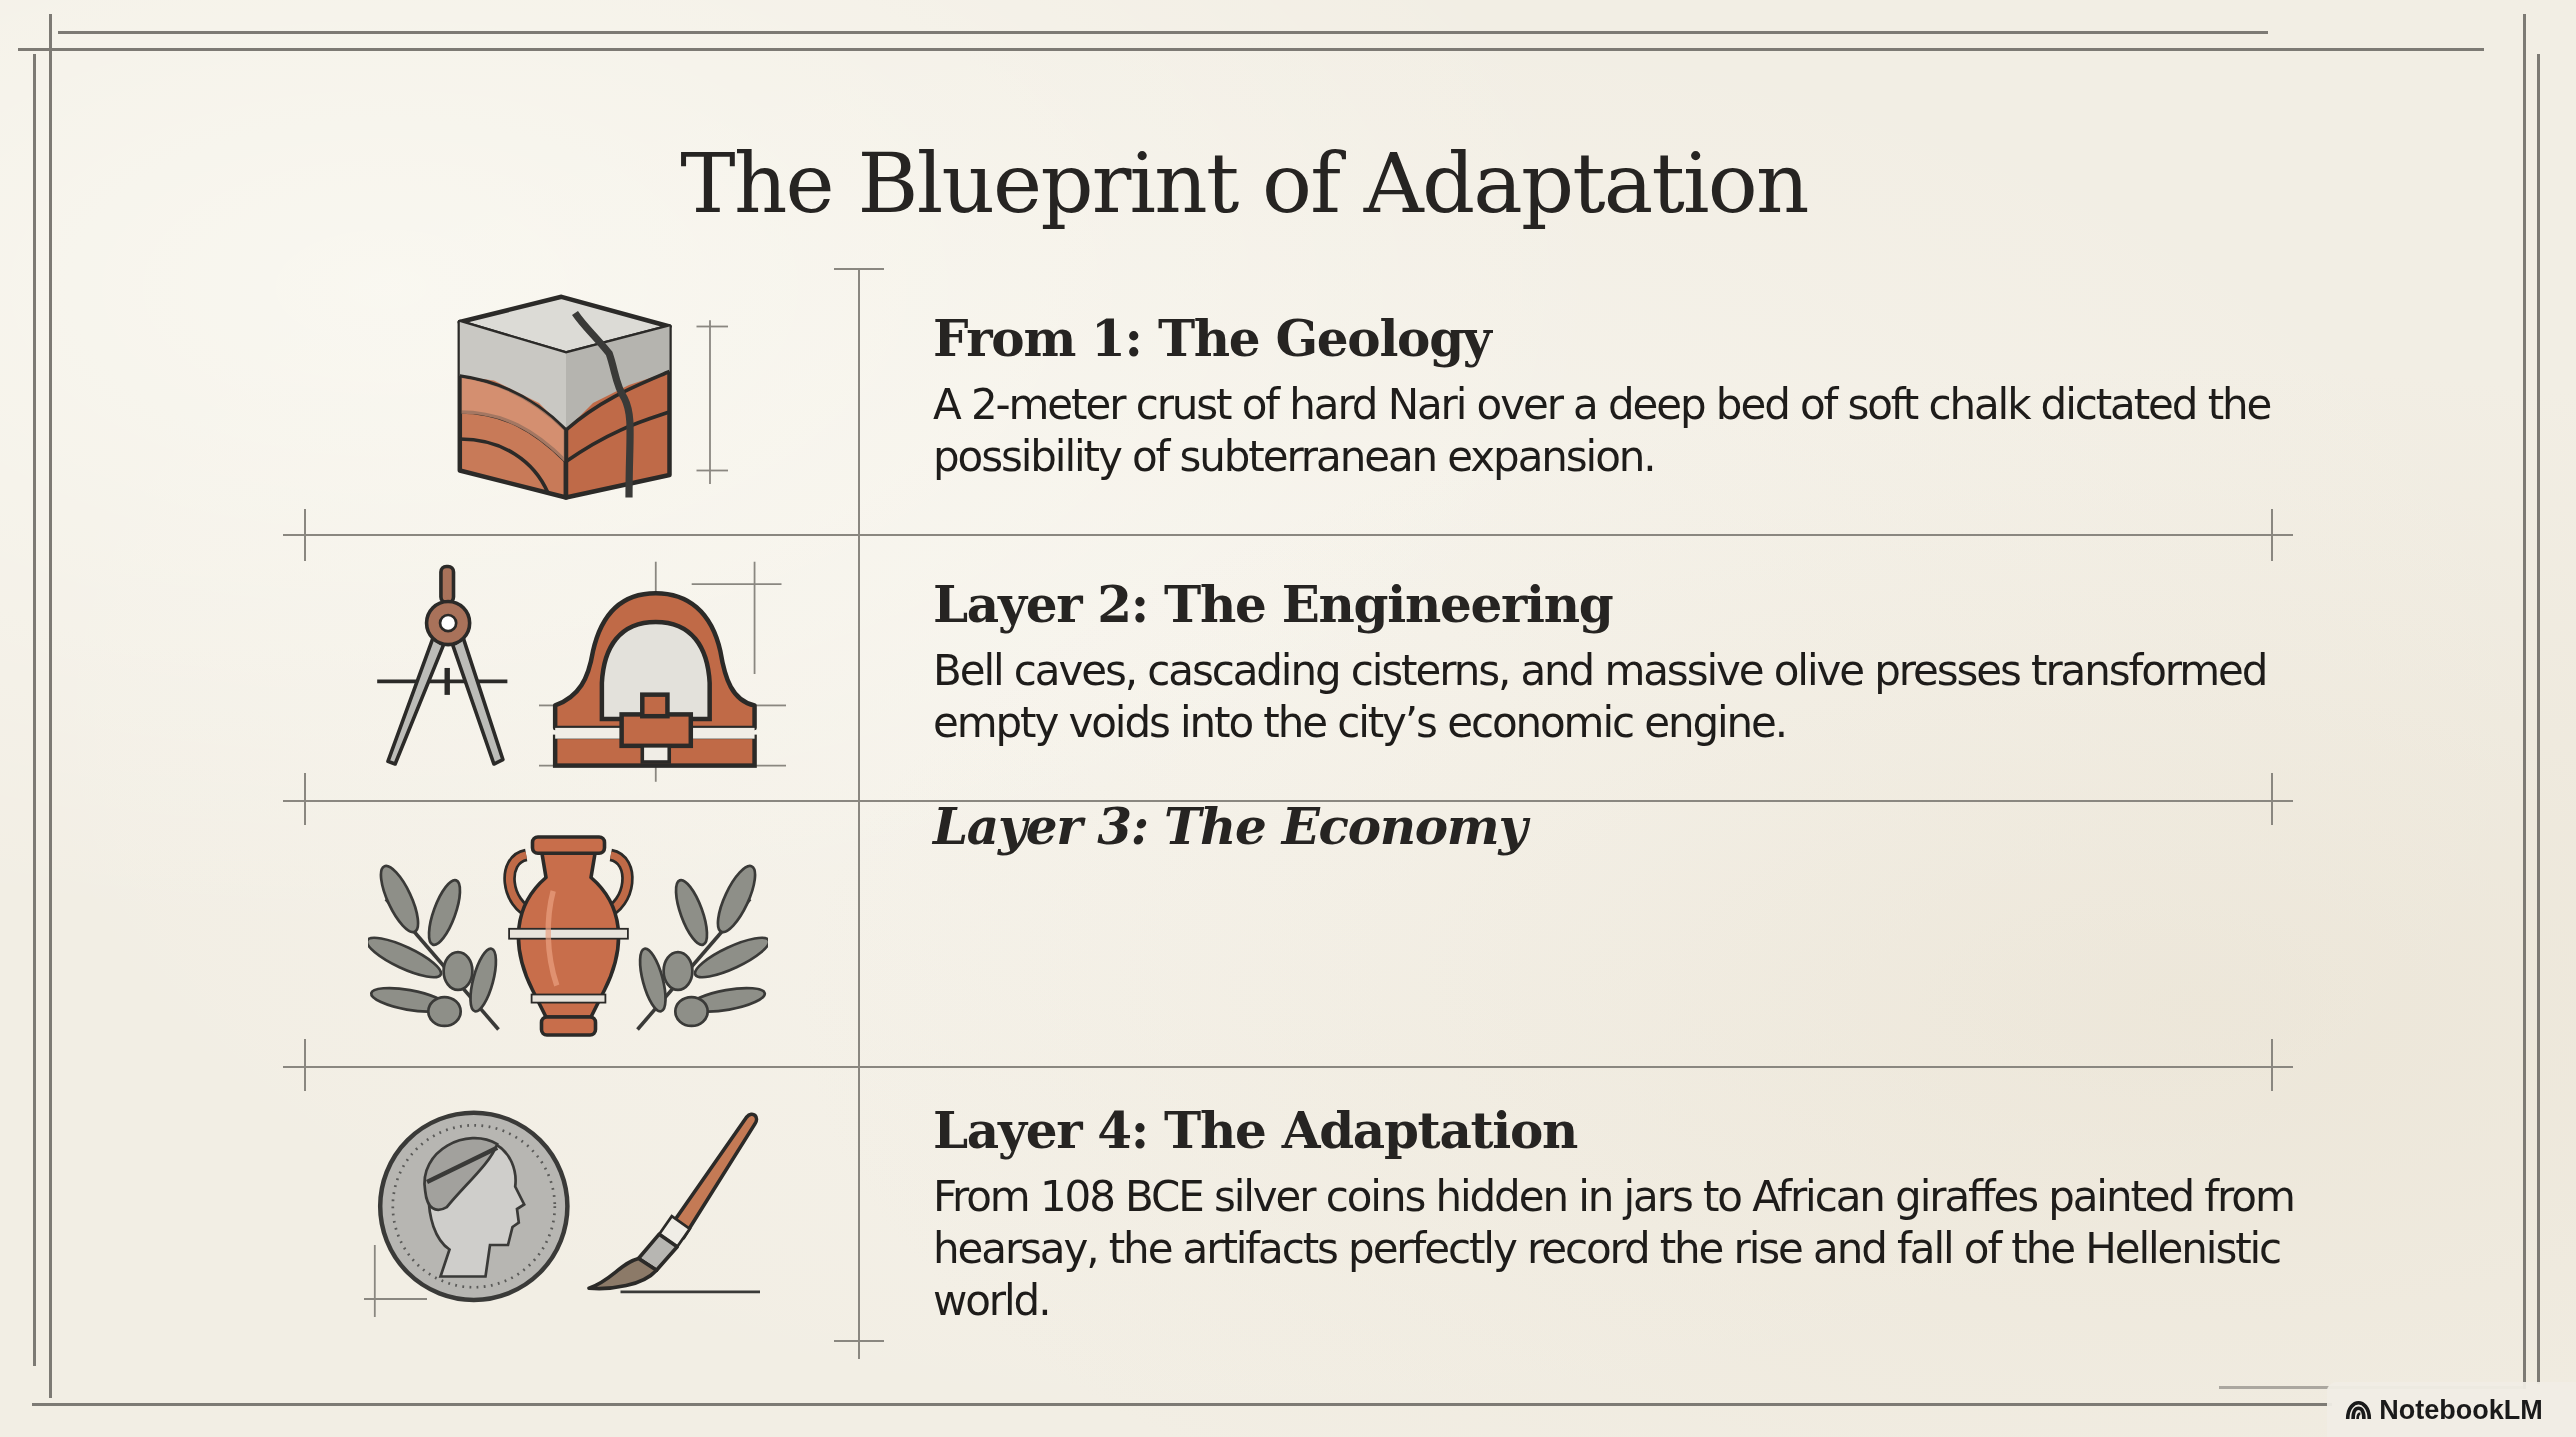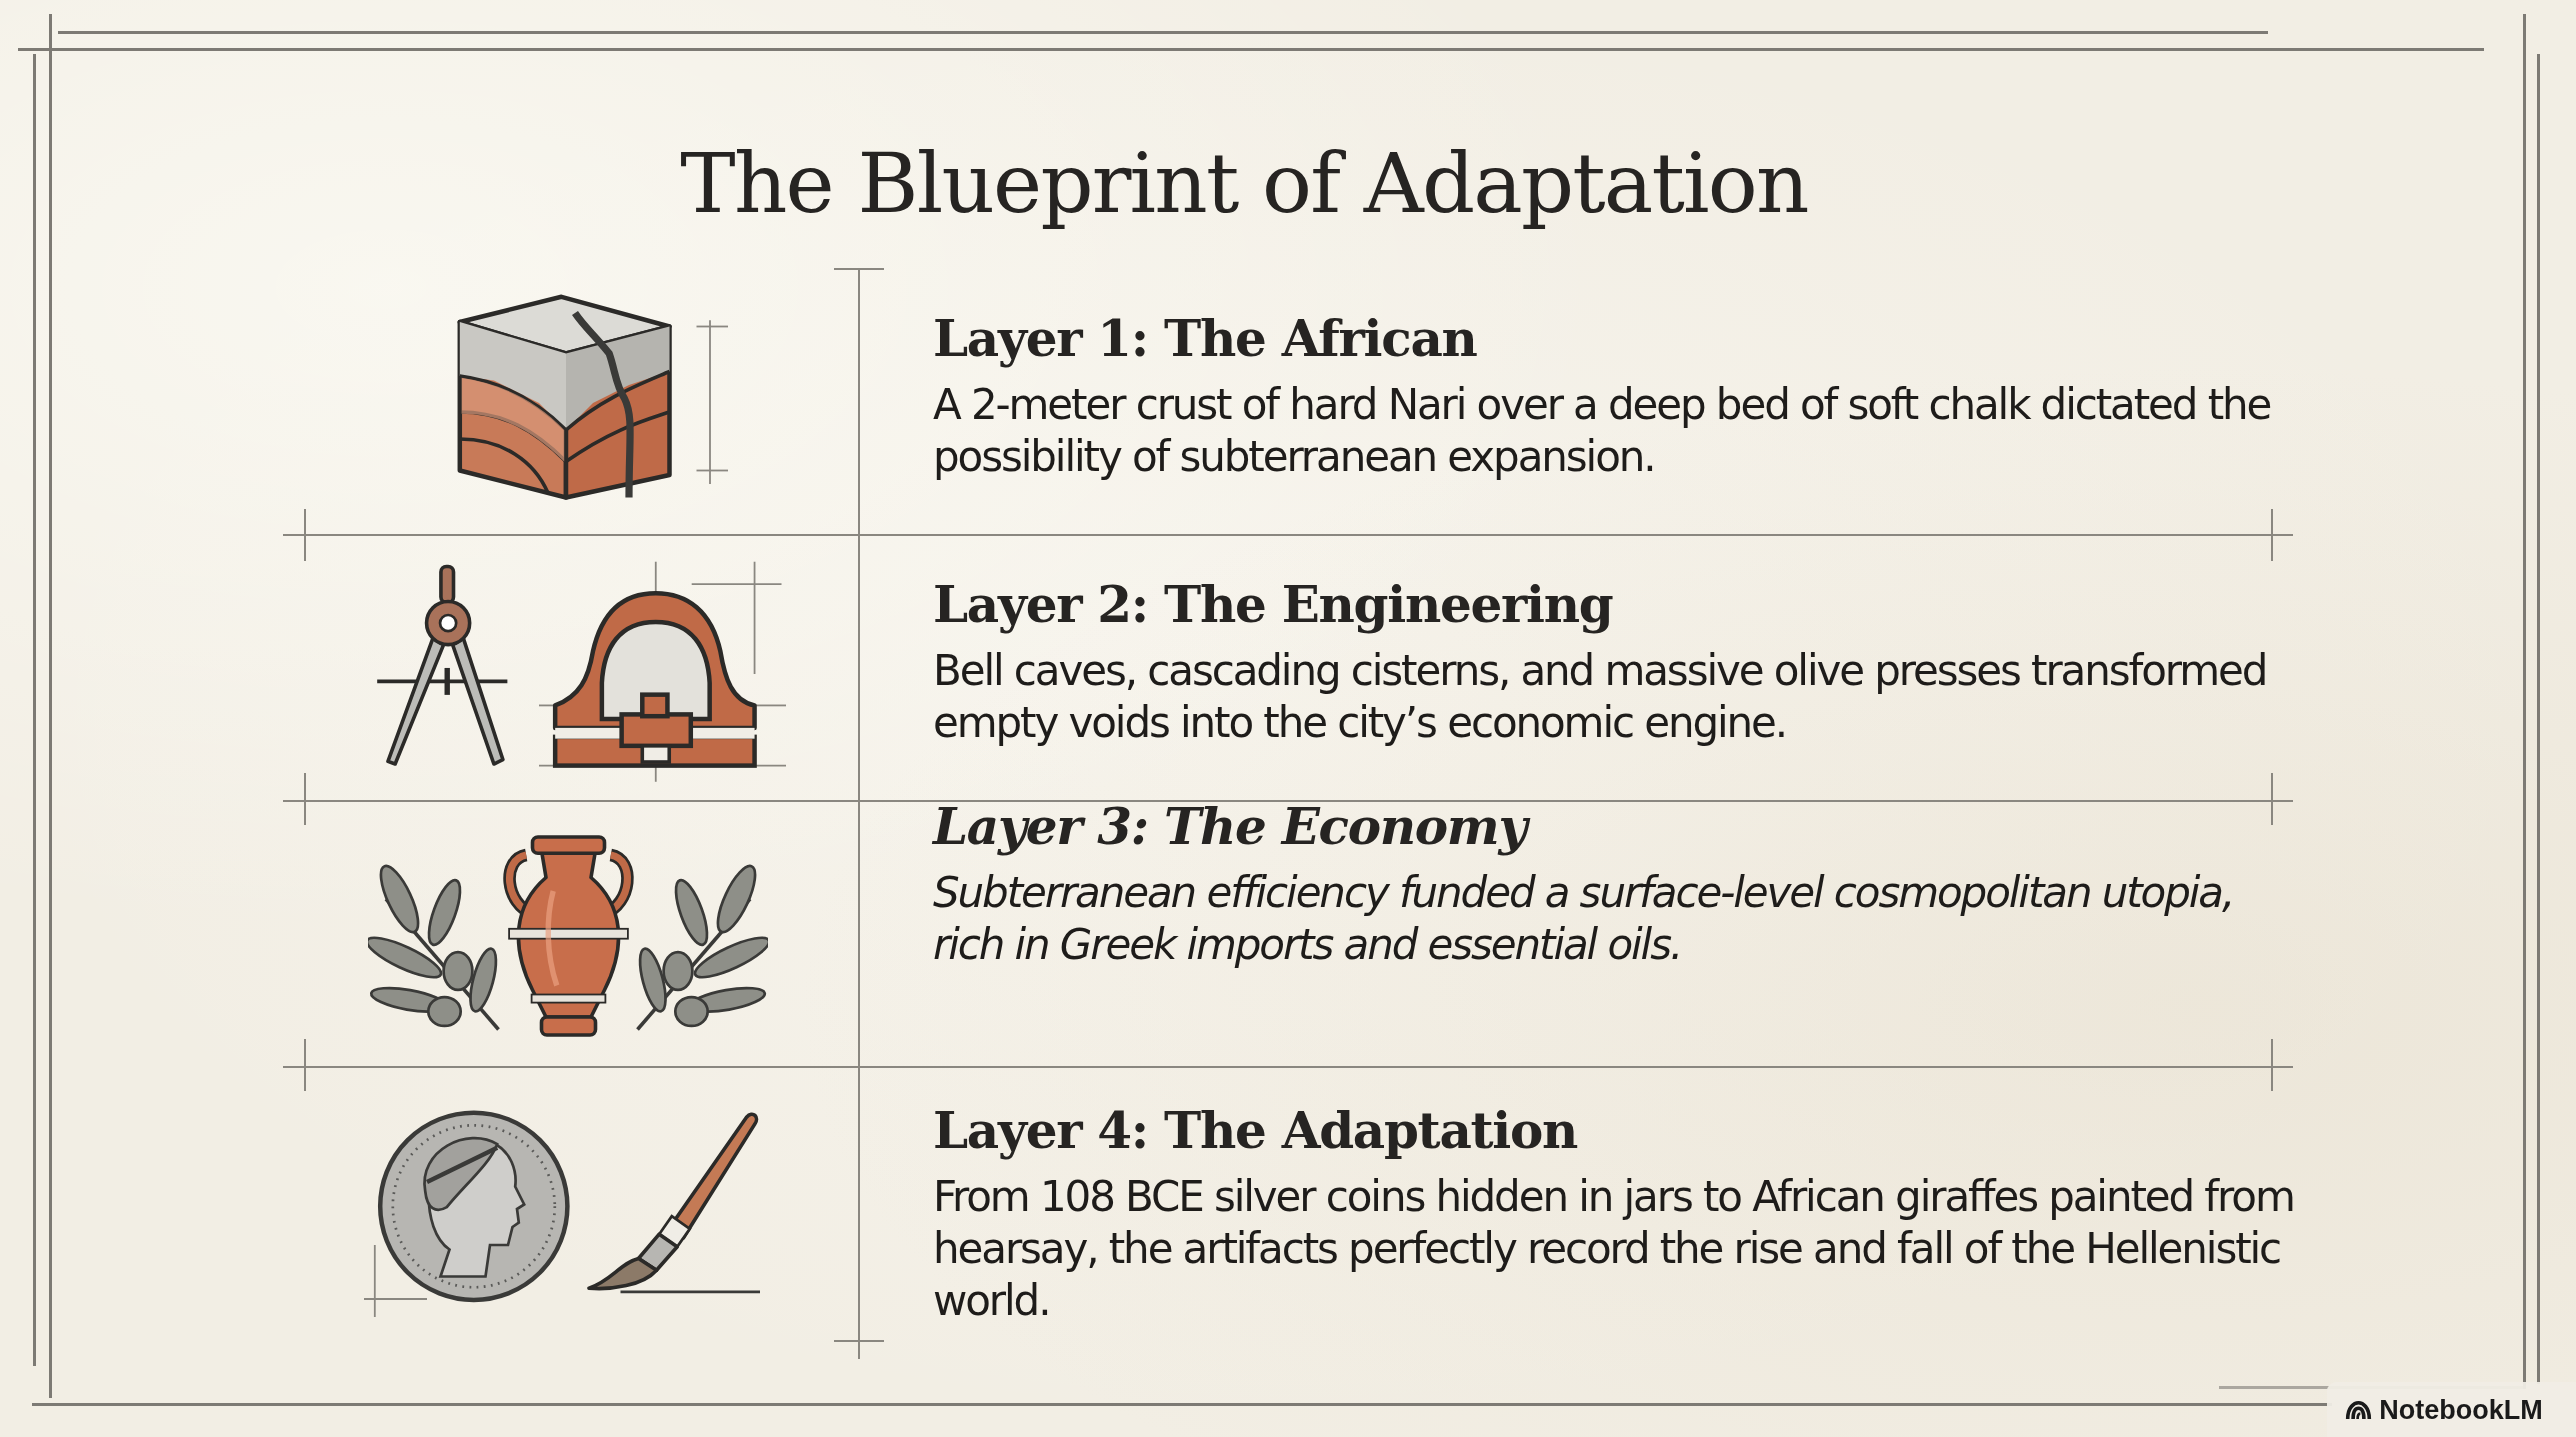--- a/index.html
+++ b/index.html
@@ -100,21 +100,21 @@
 
     <path d="M14,142 C60,142 95,162 128,195 L128,160 C95,125 55,108 14,102 Z" fill="#d8997b" opacity="0.7"></path>
 
     <path d="M140,30 C150,45 162,55 178,75 C185,95 185,110 195,125 C205,145 200,170 200,235" fill="none" stroke="#3a3a38" stroke-width="8"></path>
 
     <line x1="290" y1="38" x2="290" y2="220" stroke="#8a8780" stroke-width="2"></line>
     <line x1="275" y1="45" x2="310" y2="45" stroke="#8a8780" stroke-width="2"></line>
     <line x1="275" y1="205" x2="310" y2="205" stroke="#8a8780" stroke-width="2"></line>
   </svg>
   <div class="row-text" style="top:311px;">
-    <h2 class="row-heading">Layer 1: The African</h2>
+    <h2 class="row-heading">From 1: The Geology</h2>
     <p class="row-body">A 2-meter crust of hard Nari over a deep bed of soft chalk dictated the possibility of subterranean expansion.</p>
   </div>
 </section>
 
 <section>
   <svg class="icon" style="left:377px; top:562px;" width="153" height="211" viewBox="0 0 170 235">
     <line x1="0" y1="133" x2="145" y2="133" stroke="#2b2a28" stroke-width="4"></line>
     <line x1="78" y1="118" x2="78" y2="148" stroke="#2b2a28" stroke-width="6"></line>
     <rect x="71" y="5" width="14" height="40" rx="6" fill="#a9725a" stroke="#2b2a28" stroke-width="4"></rect>
     <polygon points="62,85 74,92 20,225 12,222" fill="#bcbcb8" stroke="#2b2a28" stroke-width="4" stroke-linejoin="round"></polygon>
@@ -175,21 +175,20 @@
     <ellipse cx="35" cy="40" rx="13" ry="40" transform="rotate(-25 35 40)" fill="#8e8f88" stroke="#3a3a38" stroke-width="3"></ellipse>
     <ellipse cx="85" cy="55" rx="12" ry="38" transform="rotate(20 85 55)" fill="#8e8f88" stroke="#3a3a38" stroke-width="3"></ellipse>
     <ellipse cx="40" cy="105" rx="12" ry="45" transform="rotate(-65 40 105)" fill="#8e8f88" stroke="#3a3a38" stroke-width="3"></ellipse>
     <ellipse cx="45" cy="152" rx="11" ry="42" transform="rotate(-80 45 152)" fill="#8e8f88" stroke="#3a3a38" stroke-width="3"></ellipse>
     <ellipse cx="128" cy="130" rx="11" ry="36" transform="rotate(15 128 130)" fill="#8e8f88" stroke="#3a3a38" stroke-width="3"></ellipse>
     <ellipse cx="100" cy="120" rx="16" ry="21" fill="#8e8f88" stroke="#3a3a38" stroke-width="3"></ellipse>
     <ellipse cx="85" cy="165" rx="18" ry="16" fill="#8e8f88" stroke="#3a3a38" stroke-width="3"></ellipse>
   </svg>
   <div class="row-text" style="top:799px;font-style:italic;">
     <h2 class="row-heading">Layer 3: The Economy</h2>
-    <p class="row-body">Subterranean efficiency funded a surface-level cosmopolitan utopia, rich in Greek imports and essential oils.</p>
   </div>
 </section>
 
 <section>
   <line></line>
   <svg class="icon" style="left:364px; top:1101px;" width="207" height="216" viewBox="0 0 230 240">
     <line x1="12" y1="160" x2="12" y2="240" stroke="#8a8780" stroke-width="2"></line>
     <line x1="0" y1="220" x2="70" y2="220" stroke="#8a8780" stroke-width="2"></line>
     <circle cx="122" cy="117" r="104" fill="#b7b6b2" stroke="#3a3a38" stroke-width="5"></circle>
     <circle cx="122" cy="117" r="90" fill="none" stroke="#5a5a58" stroke-width="3" stroke-dasharray="2 6"></circle>

